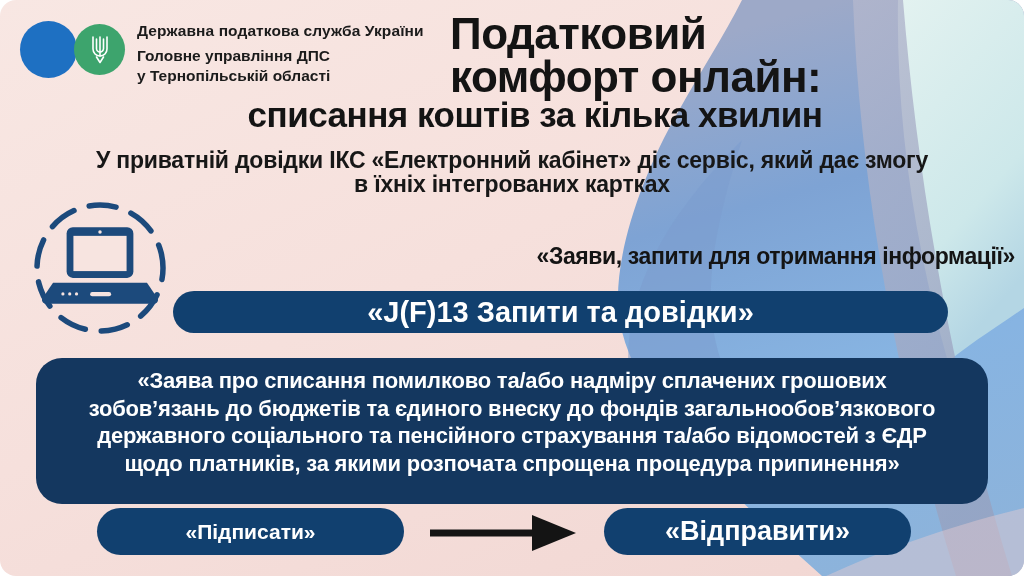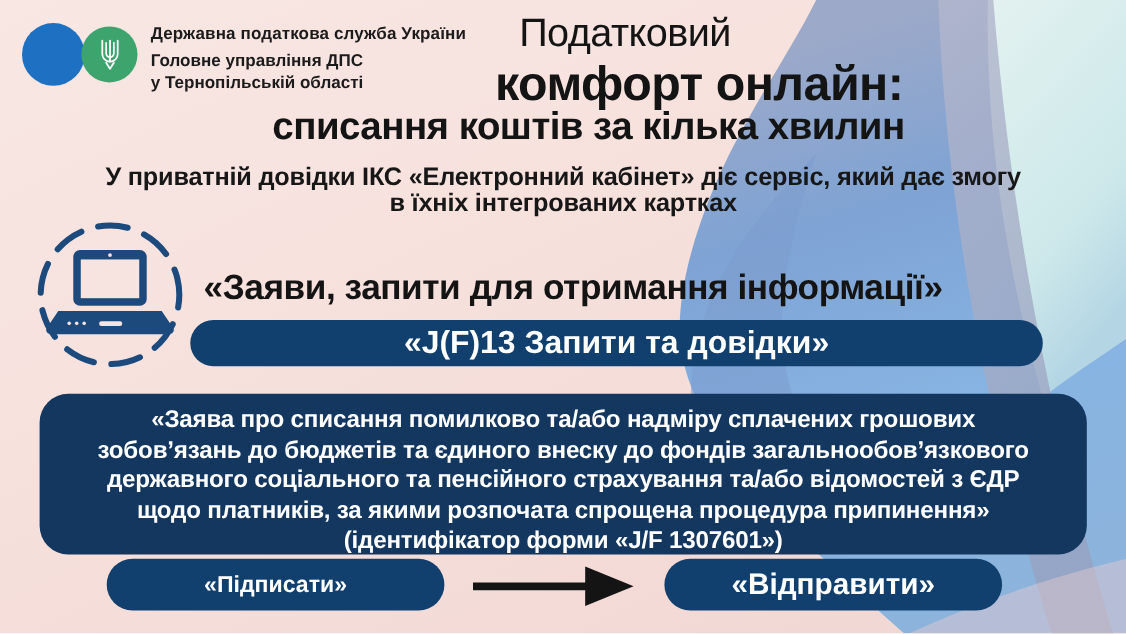--- a/index.html
+++ b/index.html
@@ -1,49 +1,49 @@
 <!DOCTYPE html>
 <html><head>
 <meta charset="utf-8">
 <style>
   * { margin:0; padding:0; box-sizing:border-box; }
   html,body { width:1024px; height:576px; overflow:hidden; }
   body { font-family:"Liberation Sans","DejaVu Sans",sans-serif; }
   .canvas { position:relative; width:1024px; height:576px; overflow:hidden;
-            background:linear-gradient(155deg,#f8e7e3 0%,#f6e0dc 45%,#f1d6d2 100%); }
+            background:linear-gradient(155deg,#f8e7e3 0%,#f6e0dc 45%,#f1d6d2 100%);border-radius:16px; }
   .bg { position:absolute; inset:0; z-index:0; }
   .layer { position:relative; z-index:1; width:100%; height:100%; }
 
   
   .logo-blue  { position:absolute; left:20px; top:21px;  width:57px; height:57px; border-radius:50%; background:#1e70c2; }
   .logo-green { position:absolute; left:74px; top:24px;  width:51px; height:51px; border-radius:50%; background:#3da46d;
                 display:flex; align-items:center; justify-content:center; }
   .org { position:absolute; left:137px; top:22px; color:#1b1b1b; font-weight:bold; }
   .org .l1 { font-size:15.5px; letter-spacing:.1px; }
   .org .l2 { font-size:15.5px; margin-top:7px; }
   .org .l3 { font-size:15.5px; margin-top:2px; }
 
   
-  .title-l1 { position:absolute; left:472px; top:9px;  font-size:36px; font-weight:normal; color:#141414; letter-spacing:-.5px; }
+  .title-l1 { position:absolute; left:450px; top:9px;  font-size:44px; font-weight:bold; color:#141414; letter-spacing:-.5px; }
   .title-l2 { position:absolute; left:450px; top:52px; font-size:44px; font-weight:bold; color:#141414; letter-spacing:-.5px; }
   .title-l3 { position:absolute; left:40px;  top:95px; width:990px; text-align:center;
               font-size:35px; font-weight:bold; color:#141414; letter-spacing:-.5px; }
 
   
   .intro { position:absolute; left:20px; top:149px; width:984px; text-align:center;
            font-size:23px; font-weight:bold; color:#171717; line-height:23.5px; letter-spacing:-.2px; }
   .intro div { white-space:nowrap; }
 
   
   .badge { position:absolute; left:32px; top:200px; width:136px; height:136px; }
   .badge svg { position:absolute; left:0; top:0; }
 
   
-  .section-heading { position:absolute; left:185px; top:243px; width:830px; text-align:left;
-                     font-size:32px; font-weight:bold; color:#141414; letter-spacing:-.4px; white-space:nowrap; }
+  .section-heading { position:absolute; left:185px; top:243px; width:830px; text-align:right;
+                     font-size:23px; font-weight:bold; color:#141414; letter-spacing:-.4px; white-space:nowrap; }
   .pill { background:#11406f; color:#fff; font-weight:bold; display:flex; align-items:center; justify-content:center; }
   .menu-pill { position:absolute; left:173px; top:291px; width:775px; height:42px; border-radius:21px; font-size:29px; }
   .form-box  { position:absolute; left:36px; top:358px; width:952px; height:146px; border-radius:26px;
                background:#14375f; color:#fff; font-weight:bold; text-align:center;
                font-size:22px; line-height:27.5px; padding-top:9px; letter-spacing:-.2px; }
   .form-box div { white-space:nowrap; }
 
   .sign-pill { position:absolute; left:97px;  top:508px; width:307px; height:47px; border-radius:24px; font-size:21px; }
   .send-pill { position:absolute; left:604px; top:508px; width:307px; height:47px; border-radius:24px; font-size:27px; }
   .arrow { position:absolute; left:424px; top:510px; }
@@ -128,21 +128,20 @@
 
     <div class="pill menu-pill">
       <span>«J(F)13 Запити та довідки»</span>
     </div>
 
     <div class="form-box">
       <div>«Заява про списання помилково та/або надміру сплачених грошових</div>
       <div>зобов’язань до бюджетів та єдиного внеску до фондів загальнообов’язкового</div>
       <div>державного соціального та пенсійного страхування та/або відомостей з ЄДР</div>
       <div>щодо платників, за якими розпочата спрощена процедура припинення»</div>
-      <div>(ідентифікатор форми «J/F 1307601»)</div>
     </div>
 
     <div class="pill sign-pill">
       <span>«Підписати»</span>
     </div>
 
     <svg class="arrow" width="160" height="44" viewBox="0 0 160 44">
       <line x1="6" y1="23" x2="112" y2="23" stroke="#141414" stroke-width="7"></line>
       <path d="M108 5 L152 23 L108 41 Z" fill="#141414"></path>
     </svg>

